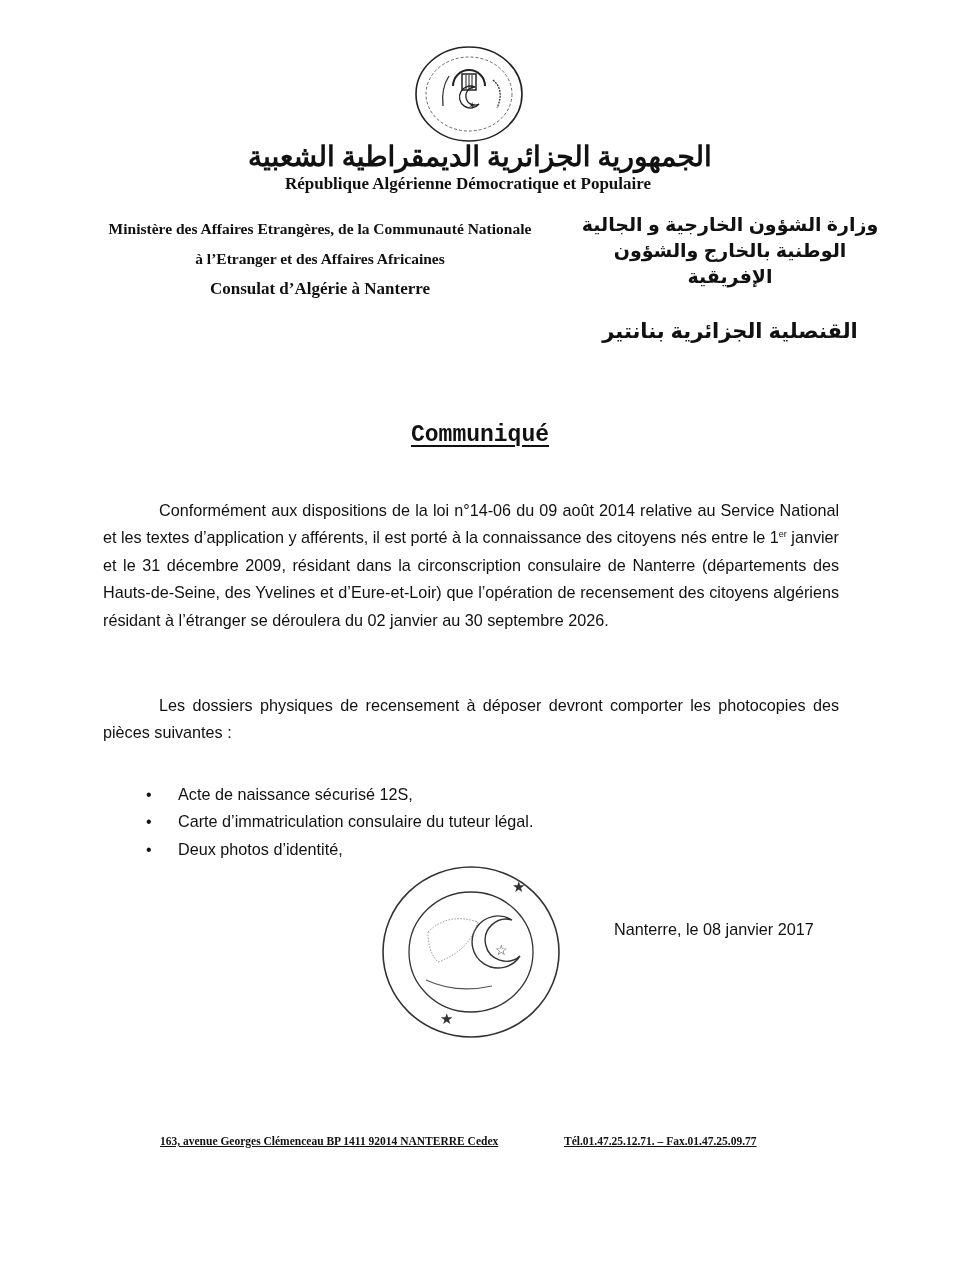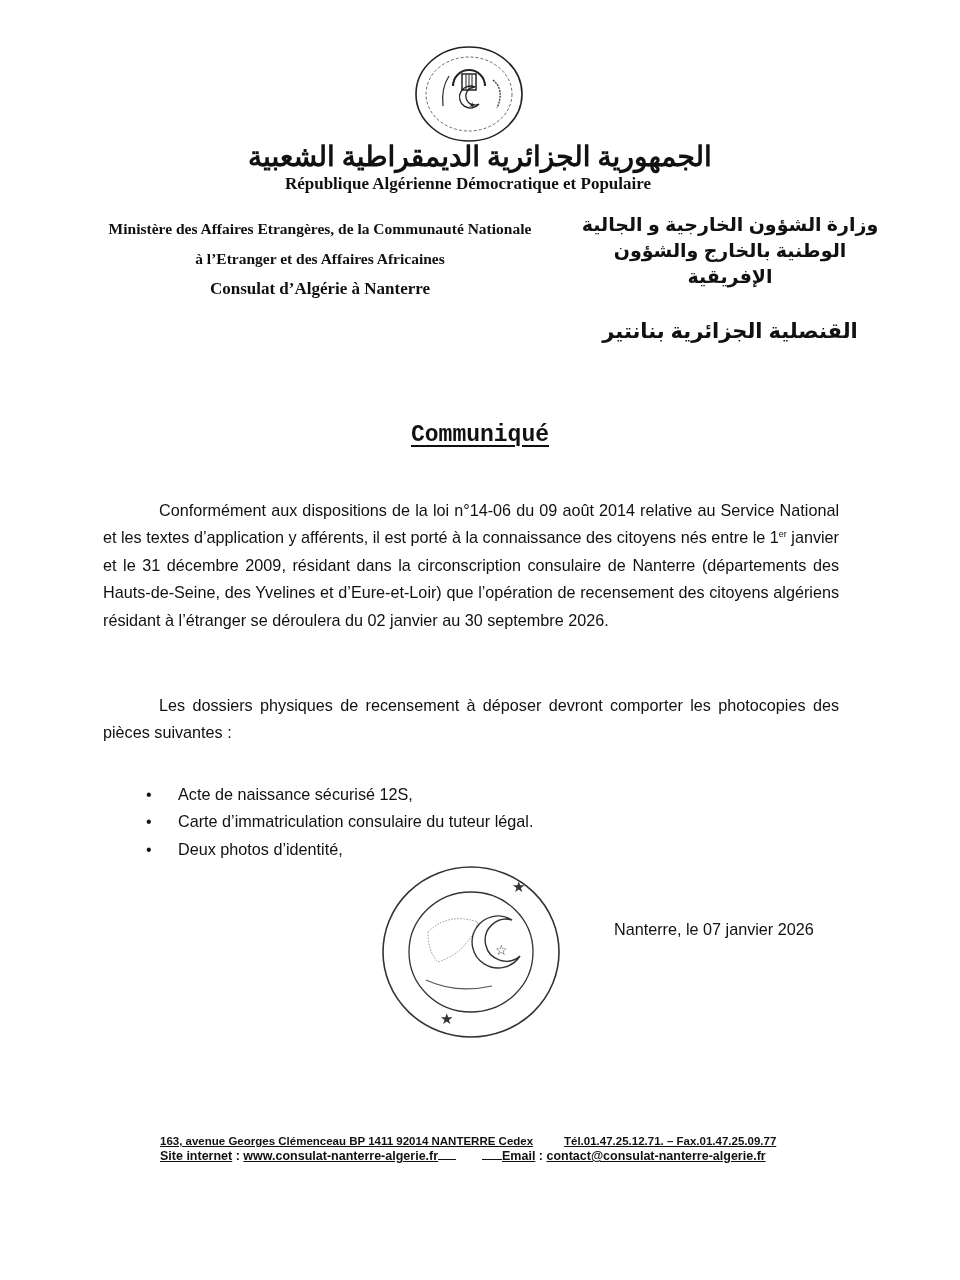--- a/index.html
+++ b/index.html
@@ -27,21 +27,21 @@
   sup { font-size: 9px; line-height: 0; }
 
   #pieces { left: 130px; top: 765px; margin: 16px; padding: 0; list-style: none; font-size: 16.2px; line-height: 27.4px; }
   #pieces li { position: relative; padding-left: 32px; }
   #pieces li::before { content: "•"; position: absolute; left: 0; top: 0; font-size: 16px; }
 
   #seal { left: 378px; top: 862px; width: 186px; height: 180px; }
   #date-line { left: 614px; top: 920px; font-size: 16.2px; }
 
   #footer { left: 160px; top: 1134px; width: 640px; font-size: 11.5px; font-weight: bold; line-height: 15px; }
-  #footer .row { white-space: nowrap; position: relative; height: 15px; }
+  #footer .row { white-space: nowrap; position: relative; height: 15px; font-family: Liberation Serif, serif; }
   #footer u { text-decoration: underline; }
   #footer .tel { position: absolute; left: 404px; top: 0; }
   #footer .email { position: absolute; left: 322px; top: 0; }
   #footer .site-row { font-size: 12.5px; }
   .fill-line { display: inline-block; border-bottom: 1px solid #111; vertical-align: baseline; }
 </style>
 </head>
 <body>
 
 <div id="emblem" class="abs">
@@ -93,24 +93,20 @@
     <ellipse cx="93" cy="90" rx="62" ry="60" fill="none" stroke="#333" stroke-width="1.3"></ellipse>
     <text x="134" y="30" font-size="15" fill="#333" font-family="DejaVu Sans, sans-serif">★</text>
     <text x="62" y="162" font-size="15" fill="#333" font-family="DejaVu Sans, sans-serif">★</text>
     <path d="M142 94 a26 26 0 1 1 -8 -36 a21 21 0 1 0 8 36z" fill="none" stroke="#333" stroke-width="1.4"></path>
     <text x="117" y="93" font-size="14" fill="#333" font-family="DejaVu Sans, sans-serif">☆</text>
     <path d="M50 70 q20 -20 50 -10 q-10 30 -40 40 q-10 -10 -10 -30z" fill="none" stroke="#777" stroke-width="0.8" stroke-dasharray="1.5 1.5"></path>
     <path d="M48 118 q30 14 66 6" fill="none" stroke="#555" stroke-width="1.1"></path>
   </svg>
 </div>
 
-<div id="date-line" class="abs sans">Nanterre, le 07  janvier 2026</div>
+<div id="date-line" class="abs sans">Nanterre, le 08  janvier 2017</div>
 
 <div id="footer" class="abs sans">
   <div class="row">
     <u>163, avenue Georges Clémenceau BP 1411 92014 NANTERRE Cedex</u>
     <u class="tel">Tél.01.47.25.12.71. – Fax.01.47.25.09.77</u>
   </div>
-  <div class="row site-row">
-    <u>Site internet</u><span> : </span><u>www.consulat-nanterre-algerie.fr</u><span class="fill-line" style="width:18px"></span>
-    <span class="email"><span class="fill-line" style="width:20px"></span><u>Email</u><span> : </span><u>contact@consulat-nanterre-algerie.fr</u></span>
-  </div>
 </div>
 
 </body></html>

